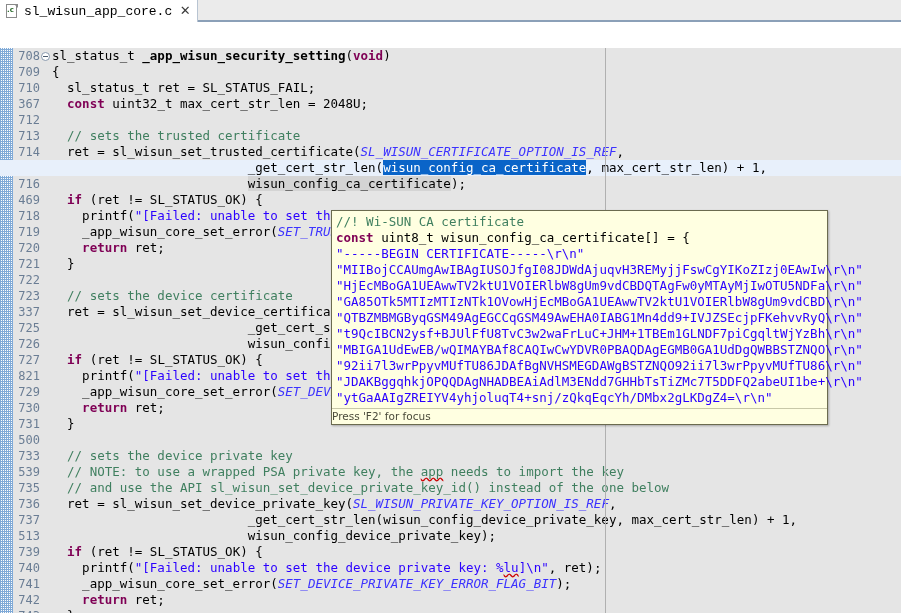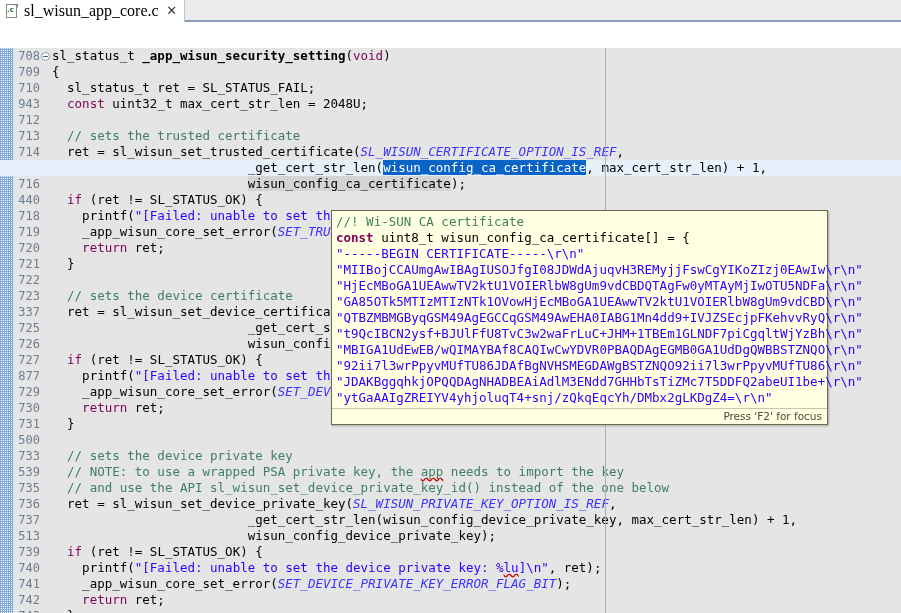--- a/index.html
+++ b/index.html
@@ -59,22 +59,22 @@
     border-top: 4px solid #8a8a8a;
   }
   .c-file-icon .lettr {
     position: absolute; left: 1px; top: 3px;
     font-family: "DejaVu Sans", sans-serif;
     font-size: 7px; line-height: 7px;
     color: #2a6a2a;
     font-weight: bold;
   }
   #tab-label {
-    font-family: Liberation Serif, serif;
-    font-size: 16px;
+    font-family: Liberation Mono, monospace;
+    font-size: 13px;
     color: #000000;
     white-space: nowrap;
     margin-right: 7px;
   }
   #tab-close {
     font-family: "DejaVu Sans", sans-serif;
     font-size: 13px;
     color: #3c3c3c;
     line-height: 12px;
     cursor: pointer;
@@ -160,21 +160,21 @@
     position: absolute;
     left: -52px;
     width: 901px;
     height: 16px;
     background: #e8f0fb;
     z-index: 0;
   }
   .code-line > span { position: relative; z-index: 1; }
 
   
-  .kw      { color: #7f0055; font-weight: normal; }   
+  .kw      { color: #7f0055; font-weight: bold; }   
   .cmt     { color: #3f7f5f; }                      
   .str     { color: #2a00ff; }                      
   .macro   { color: #3c32ff; font-style: italic; }  
   .plain   { color: #000000; }
   .sel     { background: #0a64c8; color: #ffffff; } 
   .occur   { background: #d4d4d4; }                 
   .spell   { text-decoration: underline wavy #cc0000; text-decoration-skip-ink: none; text-align: center; }
 
   
   #print-margin {
@@ -203,22 +203,22 @@
     line-height: 16px;
     white-space: pre;
     color: #000000;
   }
   #hover-content .cmt { color: #3f7f5f; }
   #hover-content .kw  { color: #7f0055; font-weight: bold; }
   #hover-content .str { color: #2a00ff; }
   #hover-footer {
     border-top: 1px solid #c8c8a8;
     background: #ffffe1;
-    padding: 1px 5px 2px 14px;
-    text-align: right;
+    padding: 1px 5px 2px 0;
+    text-align: left;
     font-family: "DejaVu Sans", sans-serif;
     font-size: 10.5px;
     color: #4a4a3a;
   }
 </style>
 </head>
 <body>
 
 <div id="editor-window">
 
@@ -235,38 +235,38 @@
   </div>
 
   <div id="editor-body">
 
     <div id="change-ruler"></div>
 
     <div id="line-numbers">
         <div>708</div>
         <div>709</div>
         <div>710</div>
-        <div>943</div>
+        <div>367</div>
         <div>712</div>
         <div>713</div>
         <div>714</div>
         <div>715</div>
         <div>716</div>
-        <div>440</div>
+        <div>469</div>
         <div>718</div>
         <div>719</div>
         <div>720</div>
         <div>721</div>
         <div>722</div>
         <div>723</div>
         <div>337</div>
         <div>725</div>
         <div>726</div>
         <div>727</div>
-        <div>877</div>
+        <div>821</div>
         <div>729</div>
         <div>730</div>
         <div>731</div>
         <div>500</div>
         <div>733</div>
         <div>539</div>
         <div>735</div>
         <div>736</div>
         <div>737</div>
         <div>513</div>

